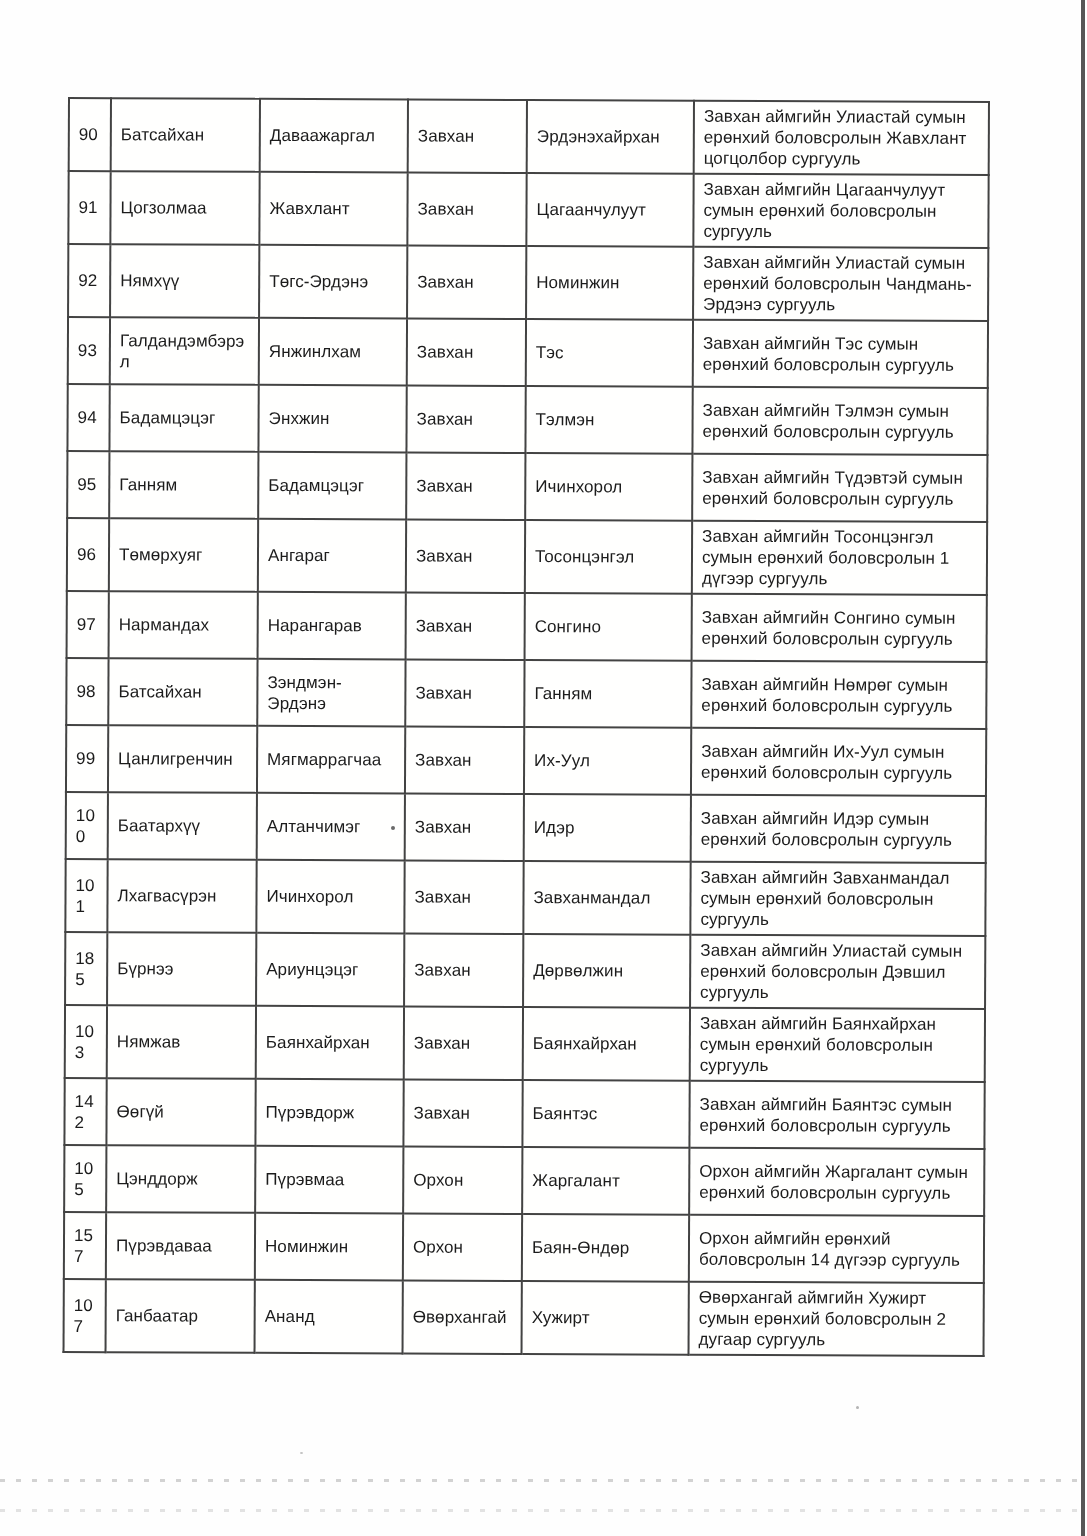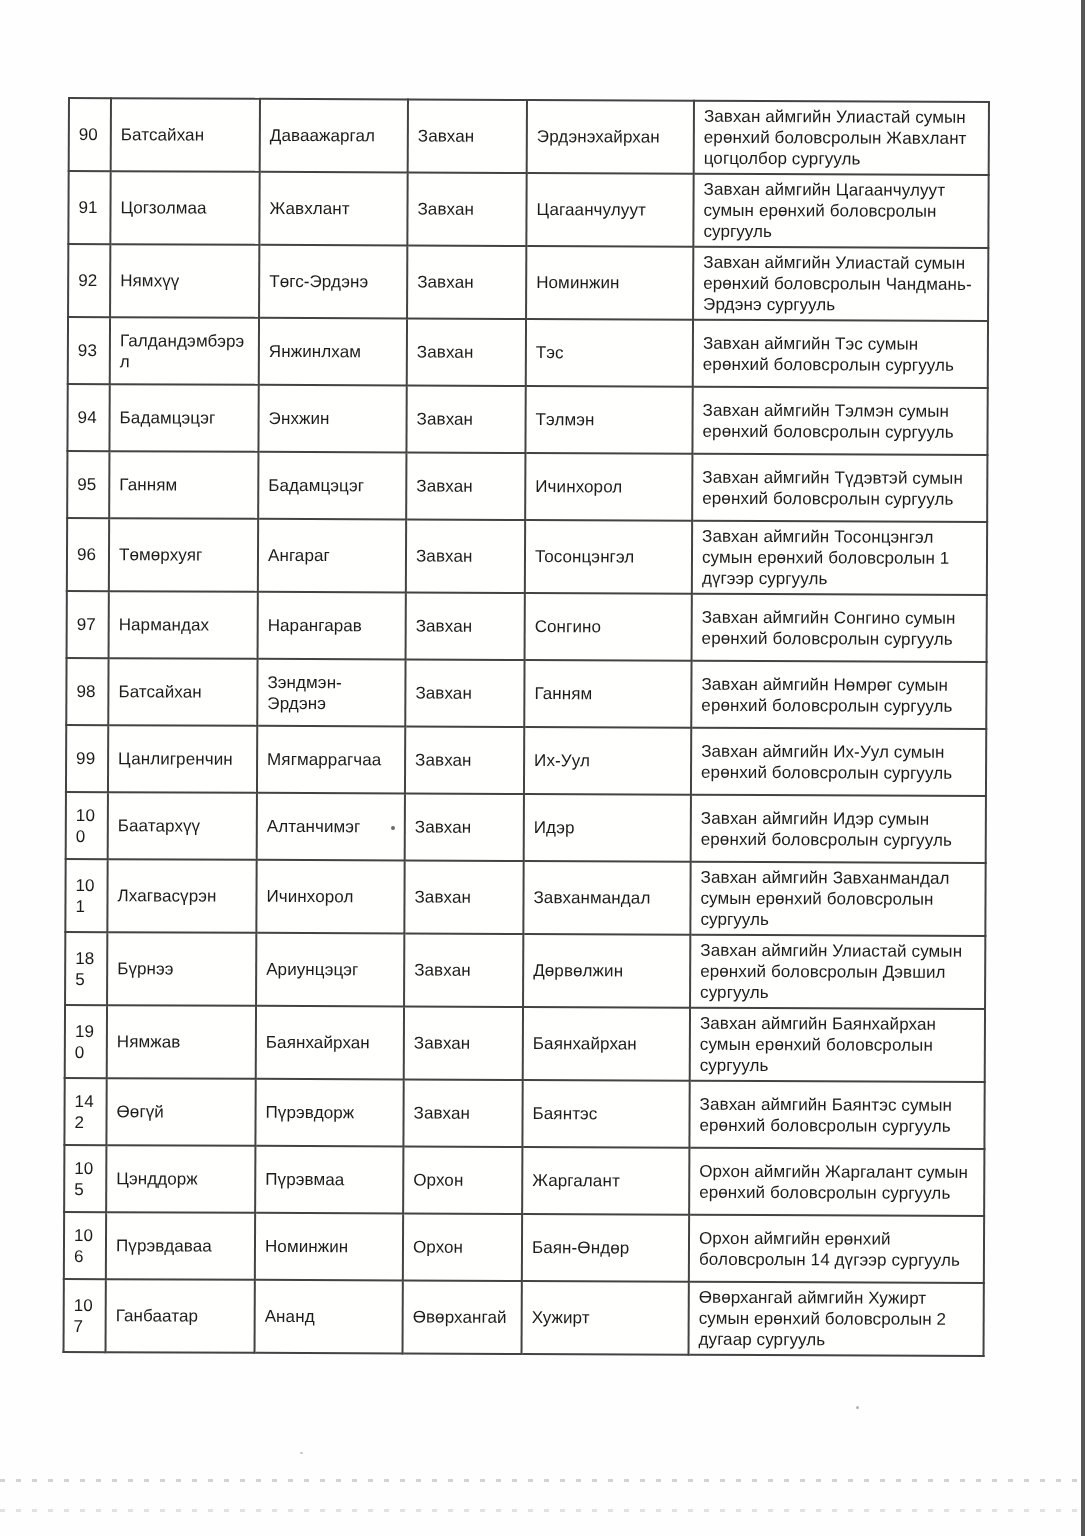--- a/index.html
+++ b/index.html
@@ -200,21 +200,21 @@
   <tr>
     <td class="c-num">185</td>
     <td class="c-name">Бүрнээ</td>
     <td class="c-name">Ариунцэцэг</td>
     <td class="c-aimag">Завхан</td>
     <td class="c-sum">Дөрвөлжин</td>
     <td class="c-school">Завхан аймгийн Улиастай сумын ерөнхий боловсролын Дэвшил сургууль</td>
   </tr>
 
   <tr>
-    <td class="c-num">190</td>
+    <td class="c-num">103</td>
     <td class="c-name">Нямжав</td>
     <td class="c-name">Баянхайрхан</td>
     <td class="c-aimag">Завхан</td>
     <td class="c-sum">Баянхайрхан</td>
     <td class="c-school">Завхан аймгийн Баянхайрхан сумын ерөнхий боловсролын сургууль</td>
   </tr>
 
   <tr>
     <td class="c-num">142</td>
     <td class="c-name">Өөгүй</td>
@@ -227,21 +227,21 @@
   <tr>
     <td class="c-num">105</td>
     <td class="c-name">Цэнддорж</td>
     <td class="c-name">Пүрэвмаа</td>
     <td class="c-aimag">Орхон</td>
     <td class="c-sum">Жаргалант</td>
     <td class="c-school">Орхон аймгийн Жаргалант сумын ерөнхий боловсролын сургууль</td>
   </tr>
 
   <tr>
-    <td class="c-num">106</td>
+    <td class="c-num">157</td>
     <td class="c-name">Пүрэвдаваа</td>
     <td class="c-name">Номинжин</td>
     <td class="c-aimag">Орхон</td>
     <td class="c-sum">Баян-Өндөр</td>
     <td class="c-school">Орхон аймгийн ерөнхий боловсролын 14 дүгээр сургууль</td>
   </tr>
 
   <tr>
     <td class="c-num">107</td>
     <td class="c-name">Ганбаатар</td>

